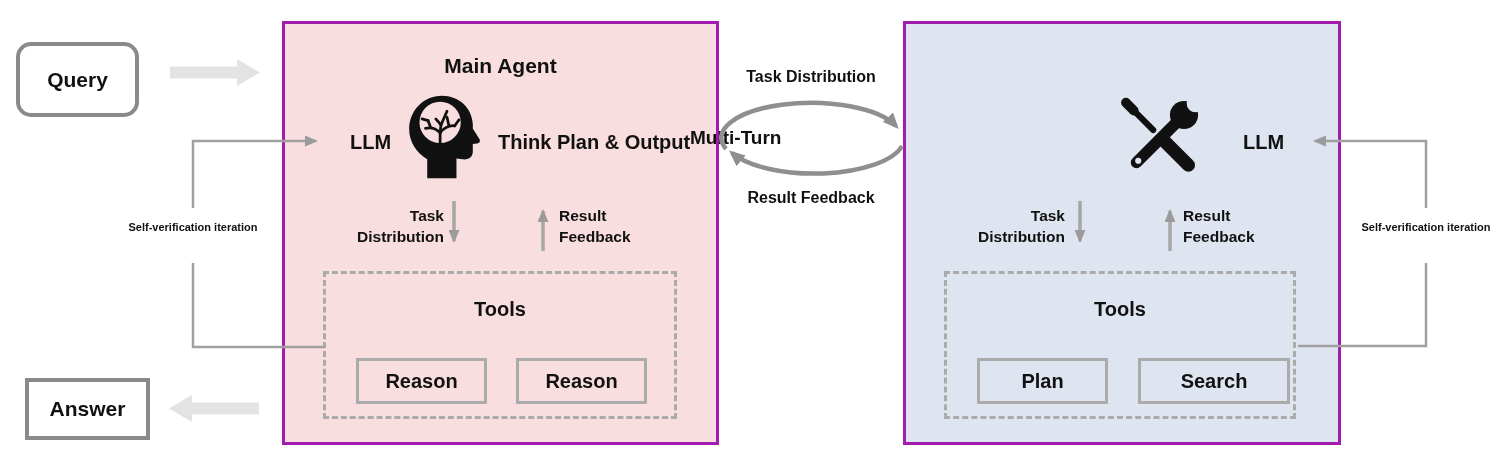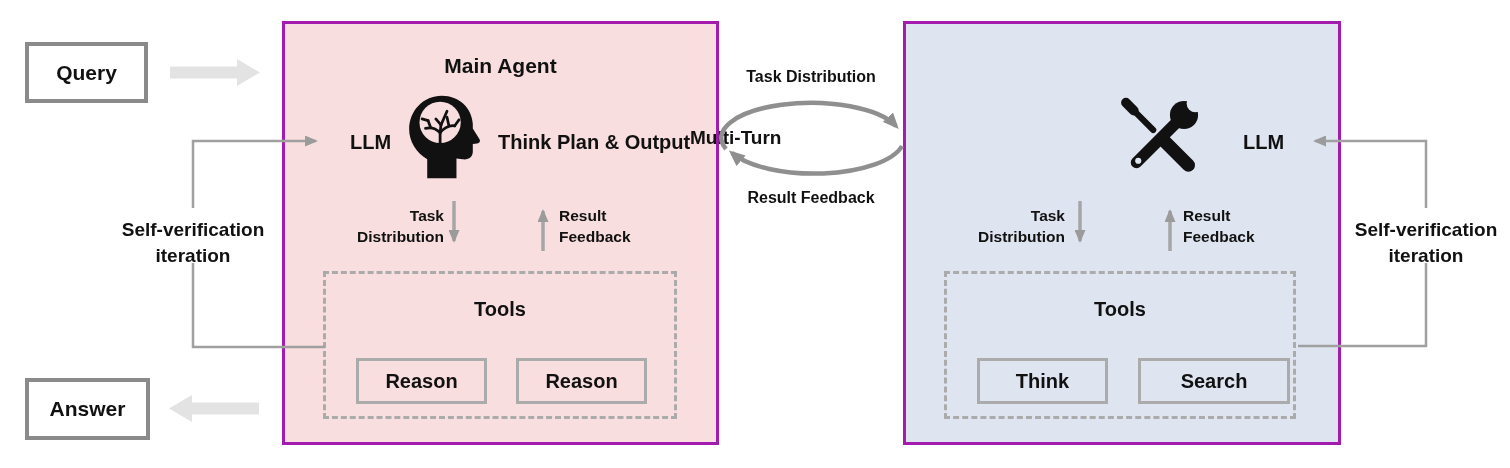--- a/index.html
+++ b/index.html
@@ -30,34 +30,34 @@
   }
   .tools-title{position:absolute;left:0;top:24px;width:100%;text-align:center;font-size:20px;}
   .tool-item{
     position:absolute;box-sizing:border-box;border:3px solid #ababab;
     display:flex;align-items:center;justify-content:center;font-size:20px;
   }
   
   .mid-lbl{position:absolute;left:711px;width:200px;text-align:center;font-size:16px;}
   .multi-turn{position:absolute;left:690px;width:200px;text-align:left;font-size:19px;}
   
-  .loop-lbl{position:absolute;width:146px;text-align:center;font-size:19px;line-height:26px;}
+  .loop-lbl{position:absolute;width:146px;text-align:center;font-size:11px;line-height:21px;}
   
   svg.overlay{position:absolute;left:0;top:0;z-index:6;pointer-events:none;}
   .icon-svg{position:absolute;}
   .conn{stroke:#a0a0a0;stroke-width:2.5;fill:none;}
   .thick{stroke:#a6a6a6;stroke-width:3.5;fill:none;}
   .cycle{stroke:#8f8f8f;stroke-width:4.5;fill:none;}
 </style>
 </head>
 <body>
 
 <div id="canvas">
 
-  <div class="io-box" style="left:25px;top:42px;width:123px;height:61px;">
+  <div class="io-box" style="left:16px;top:42px;width:123px;height:75px;border-radius:15px;">
     <span>Query</span>
   </div>
   <div class="io-box" style="left:25px;top:378px;width:125px;height:62px;">
     <span>Answer</span>
   </div>
 
   <div class="agent-box main" style="left:282px;top:21px;width:437px;height:424px;">
     <div class="agent-title" style="top:30px;">Main Agent</div>
 
     <div class="lbl-md" style="left:65px;top:107px;">LLM</div>
@@ -112,21 +112,21 @@
     </svg>
 
     <div class="lbl-md" style="left:337px;top:107px;">LLM</div>
 
     <div class="lbl-sm t-right" style="left:54px;top:181px;width:105px;">Task Distribution</div>
     <div class="lbl-sm t-left" style="left:277px;top:181px;width:110px;">Result Feedback</div>
 
     <div class="tools-box" style="left:38px;top:247px;width:352px;height:148px;">
       <div class="tools-title">Tools</div>
       <div class="tool-item" style="left:30px;top:84px;width:131px;height:46px;">
-        <span>Think</span>
+        <span>Plan</span>
       </div>
       <div class="tool-item" style="left:191px;top:84px;width:152px;height:46px;">
         <span>Search</span>
       </div>
     </div>
   </div>
 
   <div class="mid-lbl" style="top:68px;">Task Distribution</div>
   <div class="multi-turn" style="top:127px;">Multi-Turn</div>
   <div class="mid-lbl" style="top:189px;">Result Feedback</div>

